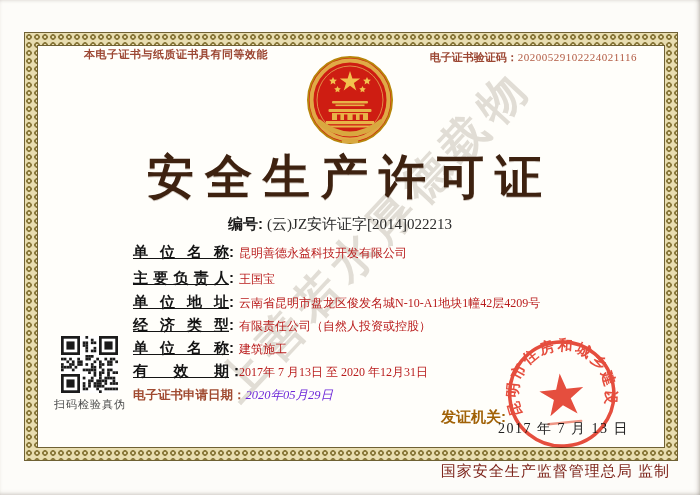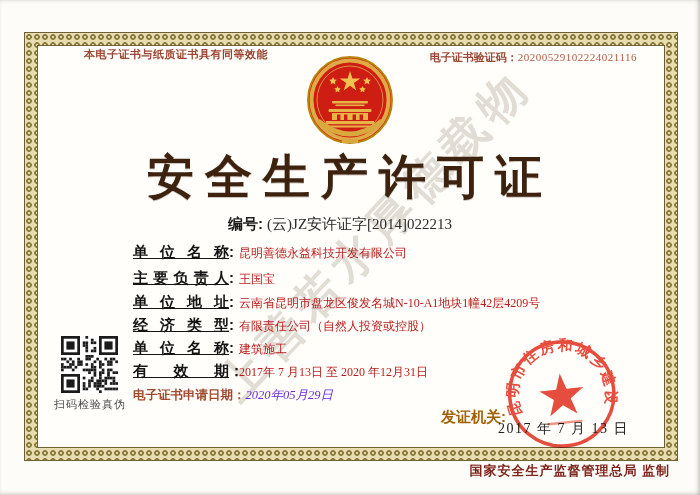--- a/index.html
+++ b/index.html
@@ -58,21 +58,21 @@
   .eline .val{font-size:12.5px;color:#6d28d9;font-family:"Liberation Serif",serif;font-style:italic;}
   .eline2 .val{font-size:10px;}
   .qr{left:61px;top:336px;width:57px;height:57px;z-index:3;}
   .qr-caption{left:48px;top:397px;width:84px;text-align:center;font-size:11px;color:#4c4c4c;letter-spacing:1px;z-index:3;}
   .issuer{left:441px;top:384px;font-size:15px;font-weight:bold;color:#a16207;z-index:3;margin-top:24px;}
   .issue-date{
     left:498px;top:420px;font-size:14px;color:#222;letter-spacing:1.5px;z-index:3;
     font-family:"Liberation Serif","DejaVu Serif",serif;white-space:nowrap;
   }
   .seal{left:505px;top:337px;z-index:5;opacity:.88;mix-blend-mode:multiply;transform:rotate(-6deg);}
-  .supervisor{top:462px;right:30px;font-size:13px;font-weight:bold;color:#7d241b;letter-spacing:1px;z-index:3;padding-left:44px;}
+  .supervisor{top:462px;right:30px;font-size:15px;font-weight:normal;color:#7d241b;letter-spacing:1px;z-index:3;padding-left:44px;}
   .watermark{
     left:145px;top:204px;width:460px;text-align:center;z-index:2;
     font-size:46px;font-weight:bold;letter-spacing:8px;white-space:nowrap;
     color:rgba(146,135,118,.28);
     transform:rotate(-47deg);transform-origin:50% 50%;
     pointer-events:none;
   }
 </style>
 </head>
 <body>

